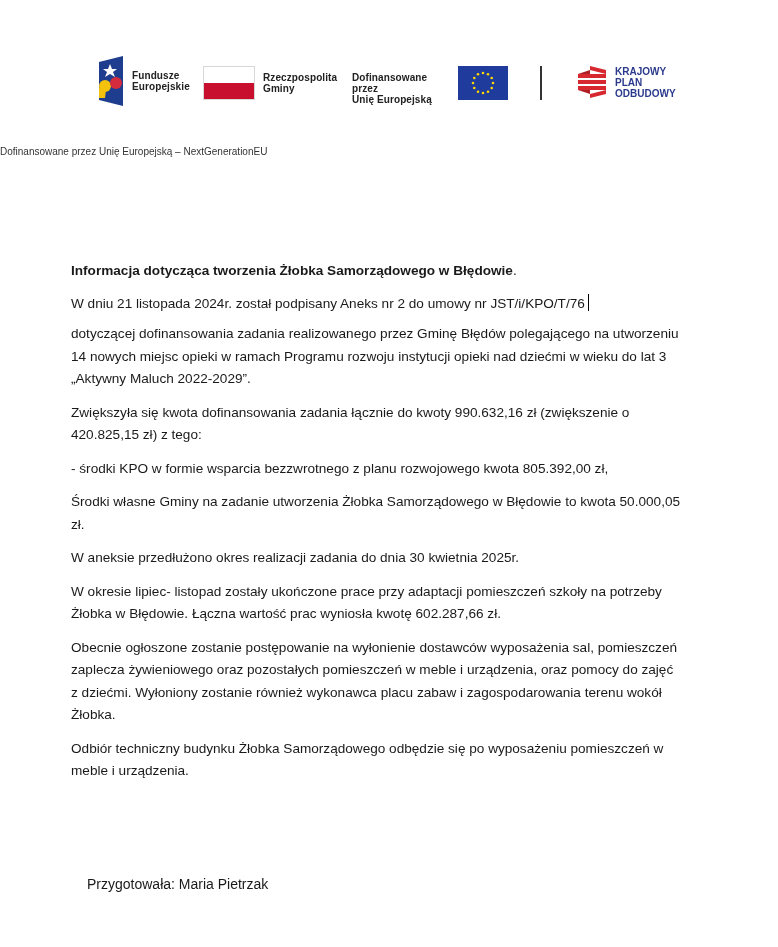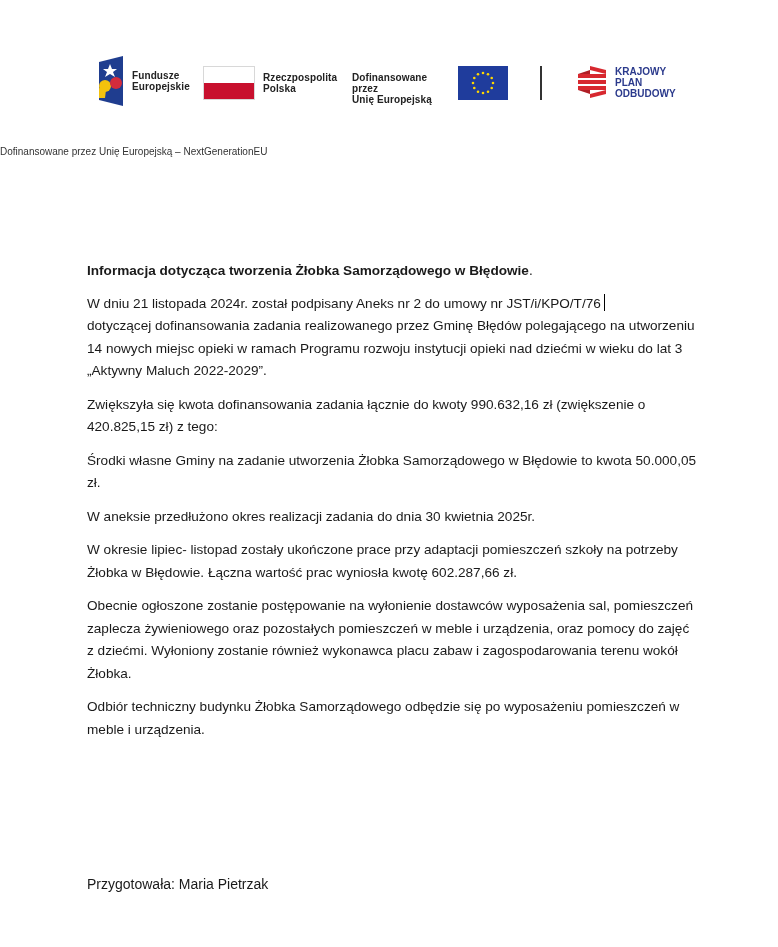--- a/index.html
+++ b/index.html
@@ -8,21 +8,21 @@
   .logo { position: absolute; top: 0; }
   .logo-text { position: absolute; font-size: 10px; line-height: 11px; color: #222; font-weight: bold; letter-spacing: 0.1px; }
   .pl-flag { position: absolute; left: 107px; top: 10px; width: 52px; height: 34px; border: 1px solid #d8d8d8; box-sizing: border-box; }
   .pl-flag .w { height: 50%; background: #ffffff; }
   .pl-flag .r { height: 50%; background: #c8102e; }
   .eu-flag { position: absolute; left: 362px; top: 10px; width: 50px; height: 34px; background: #1f3c9c; }
   .divider { position: absolute; left: 444px; top: 10px; width: 2px; height: 34px; background: #333; }
   .kpo-icon { position: absolute; left: 480px; top: 10px; width: 34px; height: 32px; }
   .kpo-text { position: absolute; left: 519px; top: 10px; font-size: 10px; line-height: 11px; font-weight: bold; color: #2b3a8c; }
   .subtitle { position: absolute; top: 146px; left: 0; width: 778px; text-align: left; font-size: 10px; color: #333; }
-  .content { position: absolute; top: 260px; left: 87px; width: 610px; font-size: 13.6px; line-height: 22.5px; color: #1a1a1a; }
+  .content { position: absolute; top: 260px; left: 71px; width: 610px; font-size: 13.6px; line-height: 22.5px; color: #1a1a1a; }
   .content p { margin: 0 0 11px 0; }
   .title { font-weight: bold; margin-bottom: 10px !important; }
   .cursor { display: inline-block; width: 1px; height: 17px; background: #000; vertical-align: -3px; margin-left: 3px; }
   .signature { position: absolute; top: 876px; left: 87px; font-size: 14px; color: #1a1a1a; }
 </style>
 </head>
 <body>
 
 <div class="logos">
   <div class="logo" style="left:0;">
@@ -38,21 +38,21 @@
       <div>Europejskie</div>
     </div>
   </div>
 
   <div class="pl-flag">
     <div class="w"></div>
       <div class="r"></div>
   </div>
   <div class="logo-text" style="left:167px;top:16px;">
     <div>Rzeczpospolita</div>
-    <div>Polska</div>
+    <div>Gminy</div>
   </div>
 
   <div class="logo-text" style="left:256px;top:16px;text-align:left;width:100px;">
     <div>Dofinansowane przez</div>
     <div>Unię Europejską</div>
   </div>
   <div class="eu-flag">
     <svg width="50" height="34" viewBox="0 0 50 34">
       <g fill="#ffd700">
         <circle cx="25" cy="7" r="1.3"></circle>
@@ -86,23 +86,24 @@
     <div>KRAJOWY</div>
     <div>PLAN</div>
     <div>ODBUDOWY</div>
   </div>
 </div>
 
 <div class="subtitle">Dofinansowane przez Unię Europejską – NextGenerationEU</div>
 
 <div class="content">
   <p class="title"><span>Informacja dotycząca tworzenia Żłobka Samorządowego w Błędowie</span><span style="font-weight:normal;">.</span></p>
-  <p style="margin-bottom:0;"><span>W dniu 21 listopada 2024r. został podpisany Aneks nr 2 do umowy nr JST/i/KPO/T/76</span><span class="cursor"></span></p>
+  <p style="margin-bottom:8px;"><span>W dniu 21 listopada 2024r. został podpisany Aneks nr 2 do umowy nr JST/i/KPO/T/76</span><span class="cursor"></span></p>
   <p>dotyczącej dofinansowania zadania realizowanego przez Gminę Błędów polegającego na utworzeniu 14 nowych miejsc opieki w ramach Programu rozwoju instytucji opieki nad dziećmi w  wieku do lat 3 „Aktywny Maluch 2022-2029”.</p>
   <p>Zwiększyła  się kwota dofinansowania zadania łącznie do kwoty 990.632,16 zł  (zwiększenie o 420.825,15 zł) z tego:</p>
+  <p>- środki KPO w formie wsparcia bezzwrotnego z planu rozwojowego kwota 805.392,00 zł,</p>
   <p>Środki własne Gminy na  zadanie utworzenia Żłobka Samorządowego w Błędowie to kwota 50.000,05 zł.</p>
   <p>W aneksie przedłużono okres realizacji zadania do dnia 30 kwietnia 2025r.</p>
   <p>W okresie lipiec- listopad zostały ukończone prace przy adaptacji pomieszczeń szkoły na potrzeby Żłobka w Błędowie. Łączna wartość prac wyniosła kwotę 602.287,66 zł.</p>
   <p>Obecnie ogłoszone zostanie postępowanie na wyłonienie dostawców wyposażenia sal, pomieszczeń zaplecza żywieniowego oraz pozostałych pomieszczeń w meble i urządzenia, oraz pomocy do zajęć z dziećmi. Wyłoniony zostanie również wykonawca placu zabaw i zagospodarowania terenu wokół Żłobka.</p>
   <p>Odbiór techniczny budynku Żłobka Samorządowego odbędzie  się po wyposażeniu pomieszczeń w meble i urządzenia.</p>
 </div>
 
 <div class="signature">Przygotowała: Maria Pietrzak</div>
 
 </body></html>

